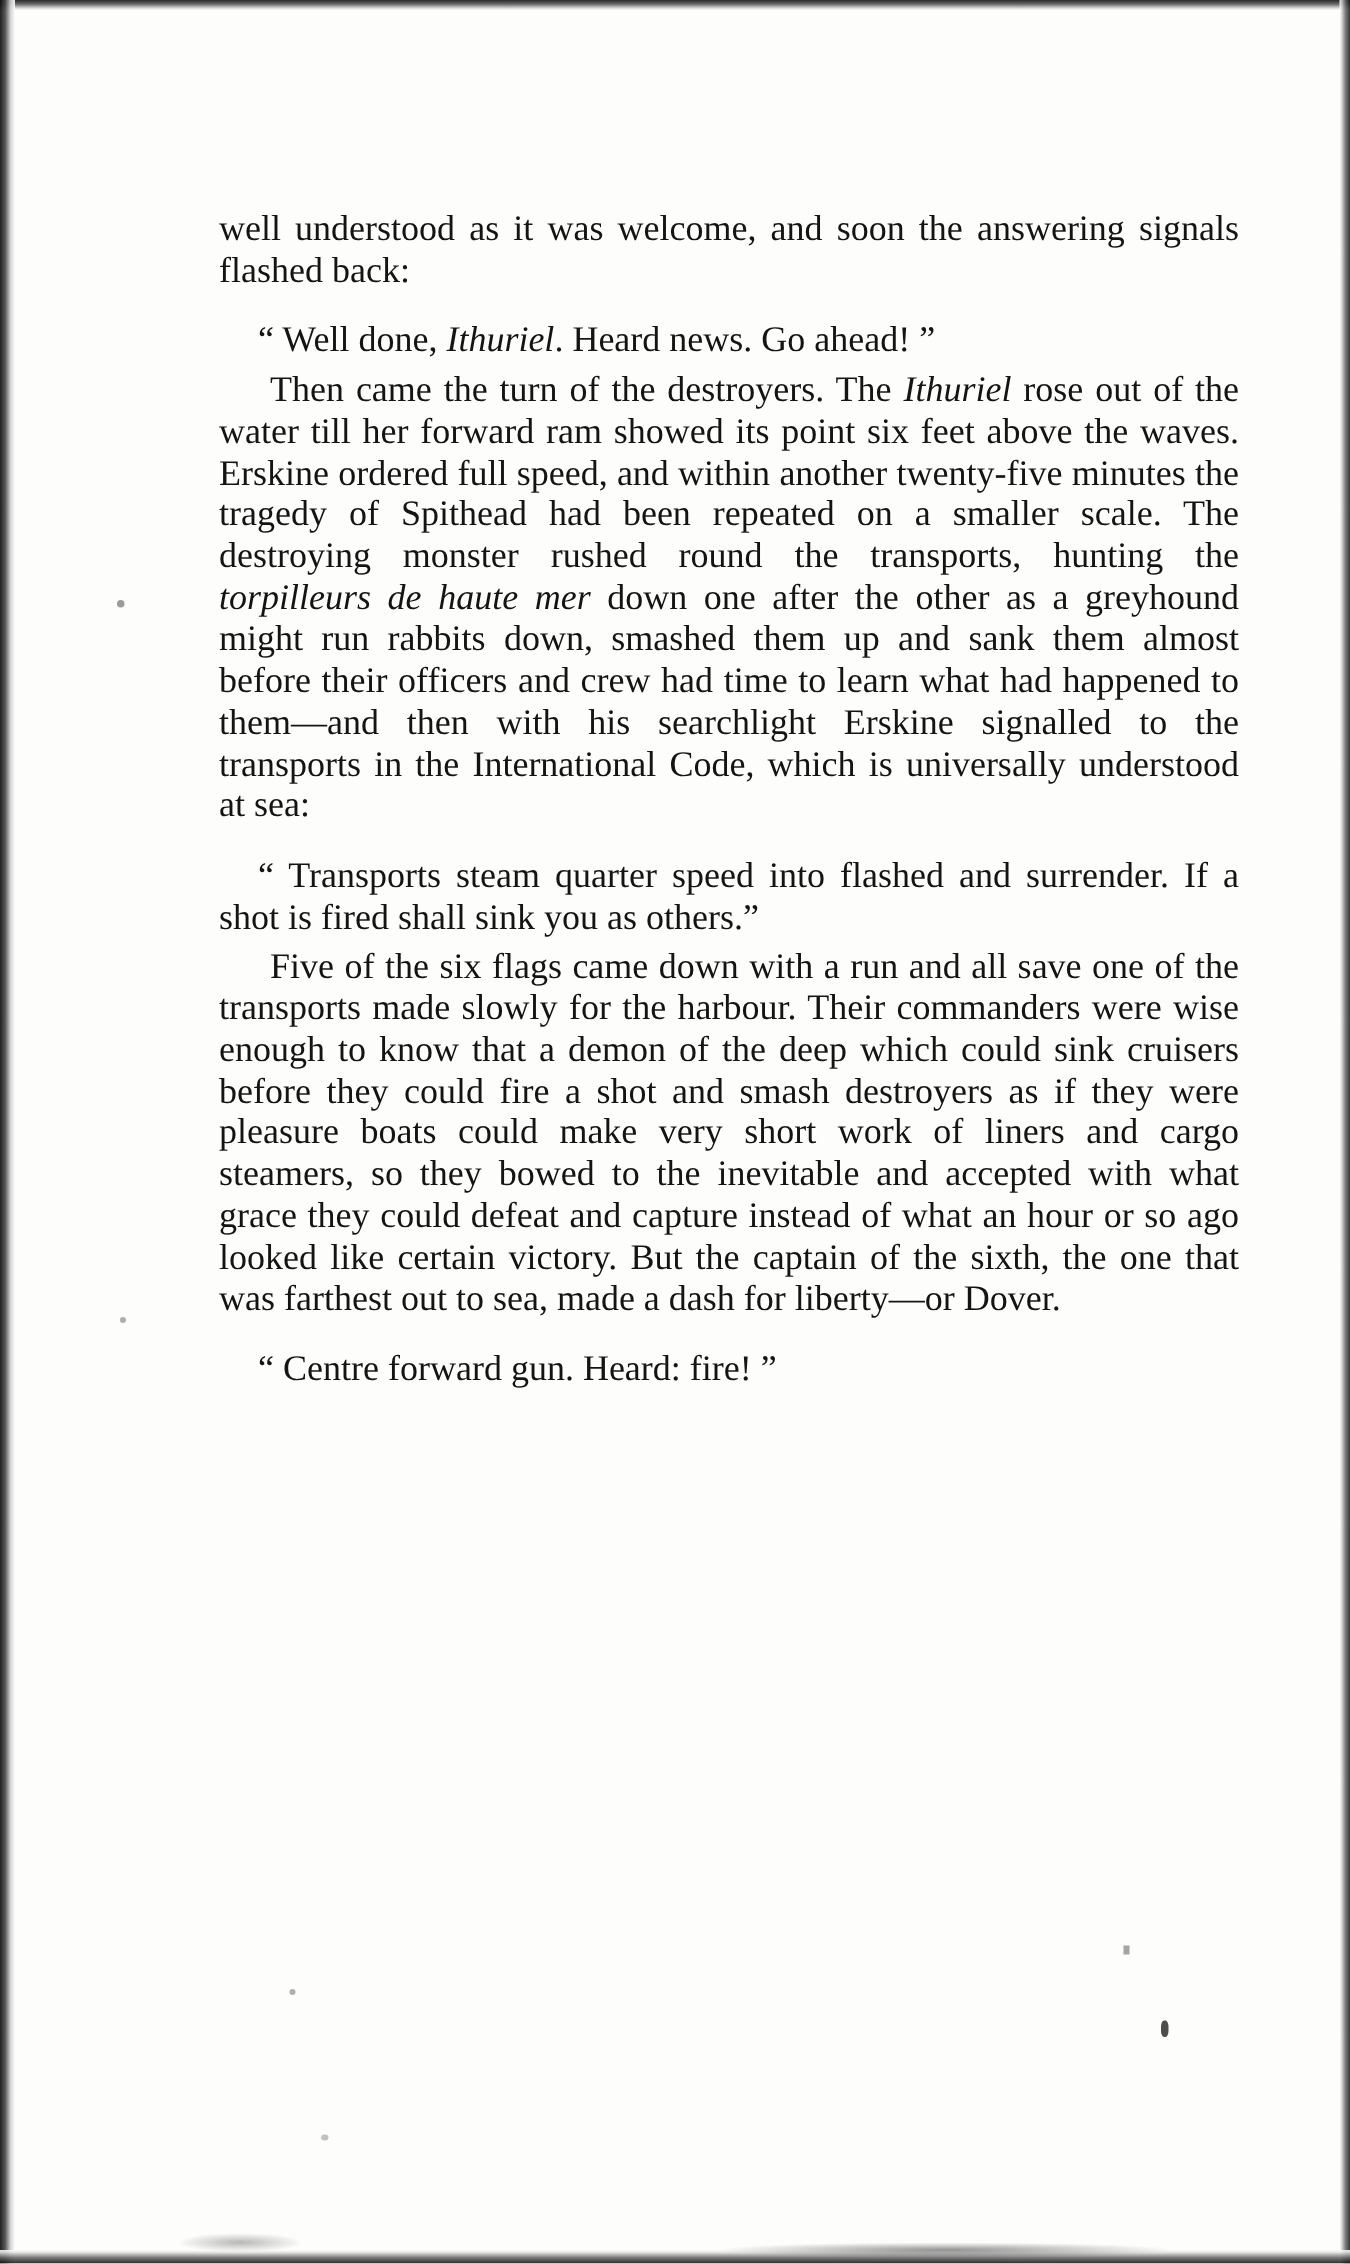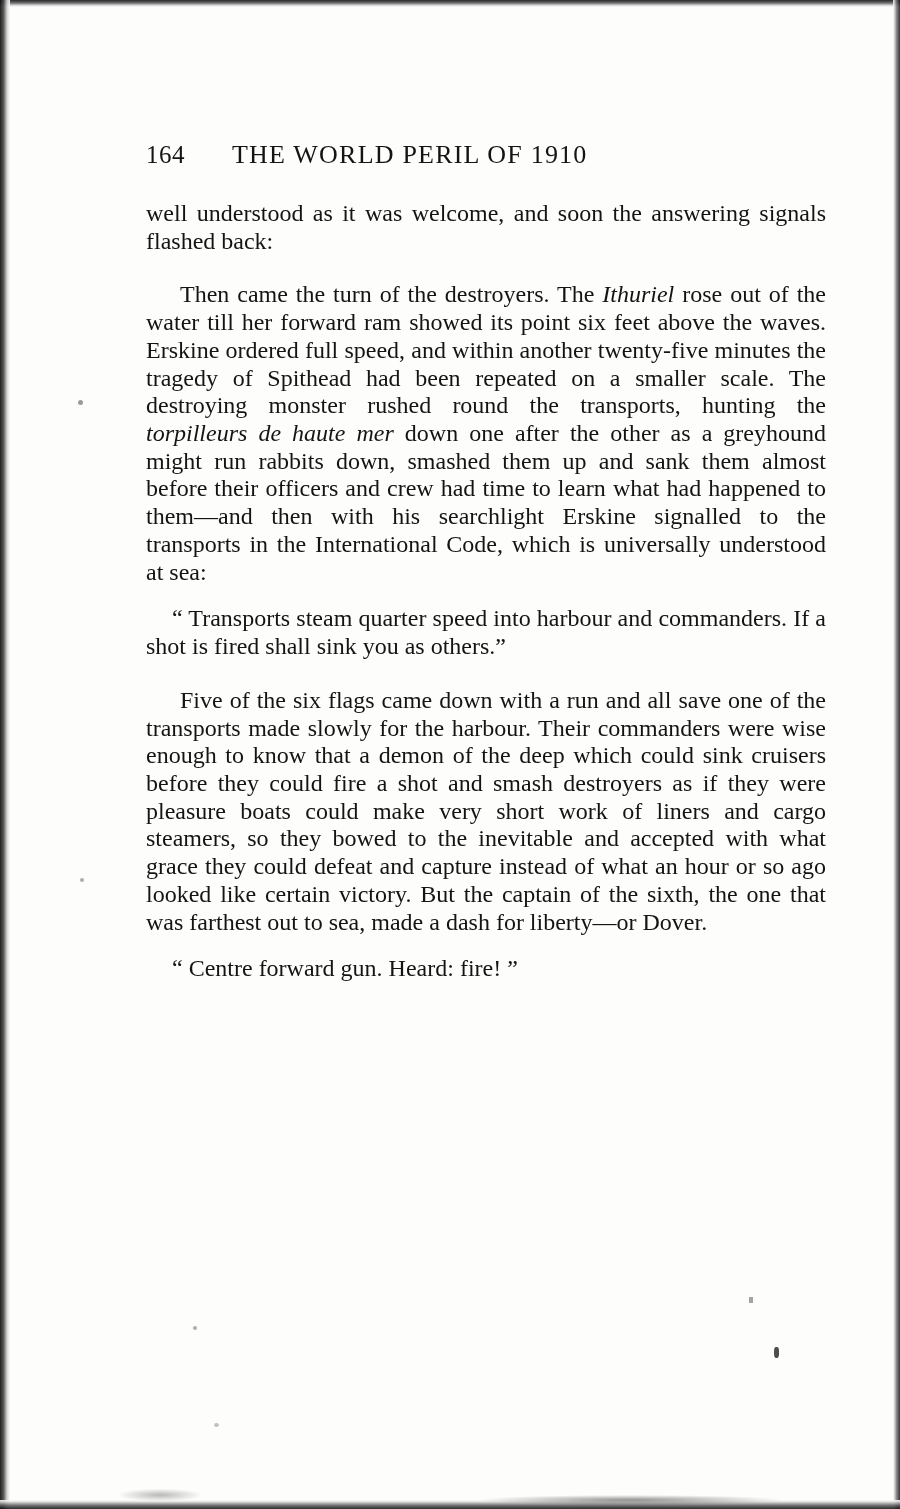--- a/index.html
+++ b/index.html
@@ -101,21 +101,21 @@
     text-justify: inter-word;
     -webkit-hyphens: none;
     hyphens: none;
   }
   p.flush { text-indent: 0; }
   p.indent { text-indent: 34px; }
   p.quote {
     text-indent: 26px;
     margin-top: 19px;
   }
-  p.body-gap { margin-top: 26px; }
+  p.body-gap { margin-top: 5px; }
   p.tight { margin-top: 10px; }
 
   em { font-style: italic; }
 
   .spot-a {
     position: absolute;
     left: 78px; top: 400px;
     width: 5px; height: 5px;
     background: #7a7a7a;
     border-radius: 50%;
@@ -176,31 +176,28 @@
 <div class="page">
   <div class="spot-a"></div>
   <div class="spot-b"></div>
   <div class="spot-c"></div>
   <div class="spot-d"></div>
   <div class="spot-e"></div>
   <div class="spot-f"></div>
 
   <div class="content">
 
-    <div class="header-line">
-      <div class="folio">164</div>
-      <div class="running-head">THE WORLD PERIL OF 1910</div>
-    </div>
 
     <p class="flush">well understood as it was welcome, and soon the answering signals flashed back:</p>
 
+    <p class="quote">“ Well done, <em>Ithuriel</em>.   Heard news.   Go ahead! ”</p>
 
     <p class="indent body-gap">Then came the turn of the destroyers.  The <em>Ithuriel</em> rose out of the water till her forward ram showed its point six feet above the waves.  Erskine ordered full speed, and within another twenty-five minutes the tragedy of Spithead had been repeated on a smaller scale.  The destroying monster rushed round the transports, hunting the <em>torpilleurs de haute mer</em> down one after the other as a greyhound might run rabbits down, smashed them up and sank them almost before their officers and crew had time to learn what had happened to them—and then with his searchlight Erskine signalled to the transports in the International Code, which is universally understood at sea:</p>
 
-    <p class="quote">“ Transports  steam quarter speed into harbour and commanders.   If a shot is fired shall sink you as others.”</p>
+    <p class="quote">“ Transports  steam quarter speed into flashed and surrender.   If a shot is fired shall sink you as others.”</p>
 
     <p class="indent body-gap">Five of the six flags came down with a run and all save one of the transports made slowly for the harbour. Their commanders were wise enough to know that a demon of the deep which could sink cruisers before they could fire a shot and smash destroyers as if they were pleasure boats could make very short work of liners and cargo steamers, so they bowed to the inevitable and accepted with what grace they could defeat and capture instead of what an hour or so ago looked like certain victory.   But the captain of the sixth, the one that was farthest out to sea, made a dash for liberty—or Dover.</p>
 
 
     <p class="quote">“ Centre forward gun.   Heard:  fire! ”</p>
 
 
   </div>
 </div>
 

